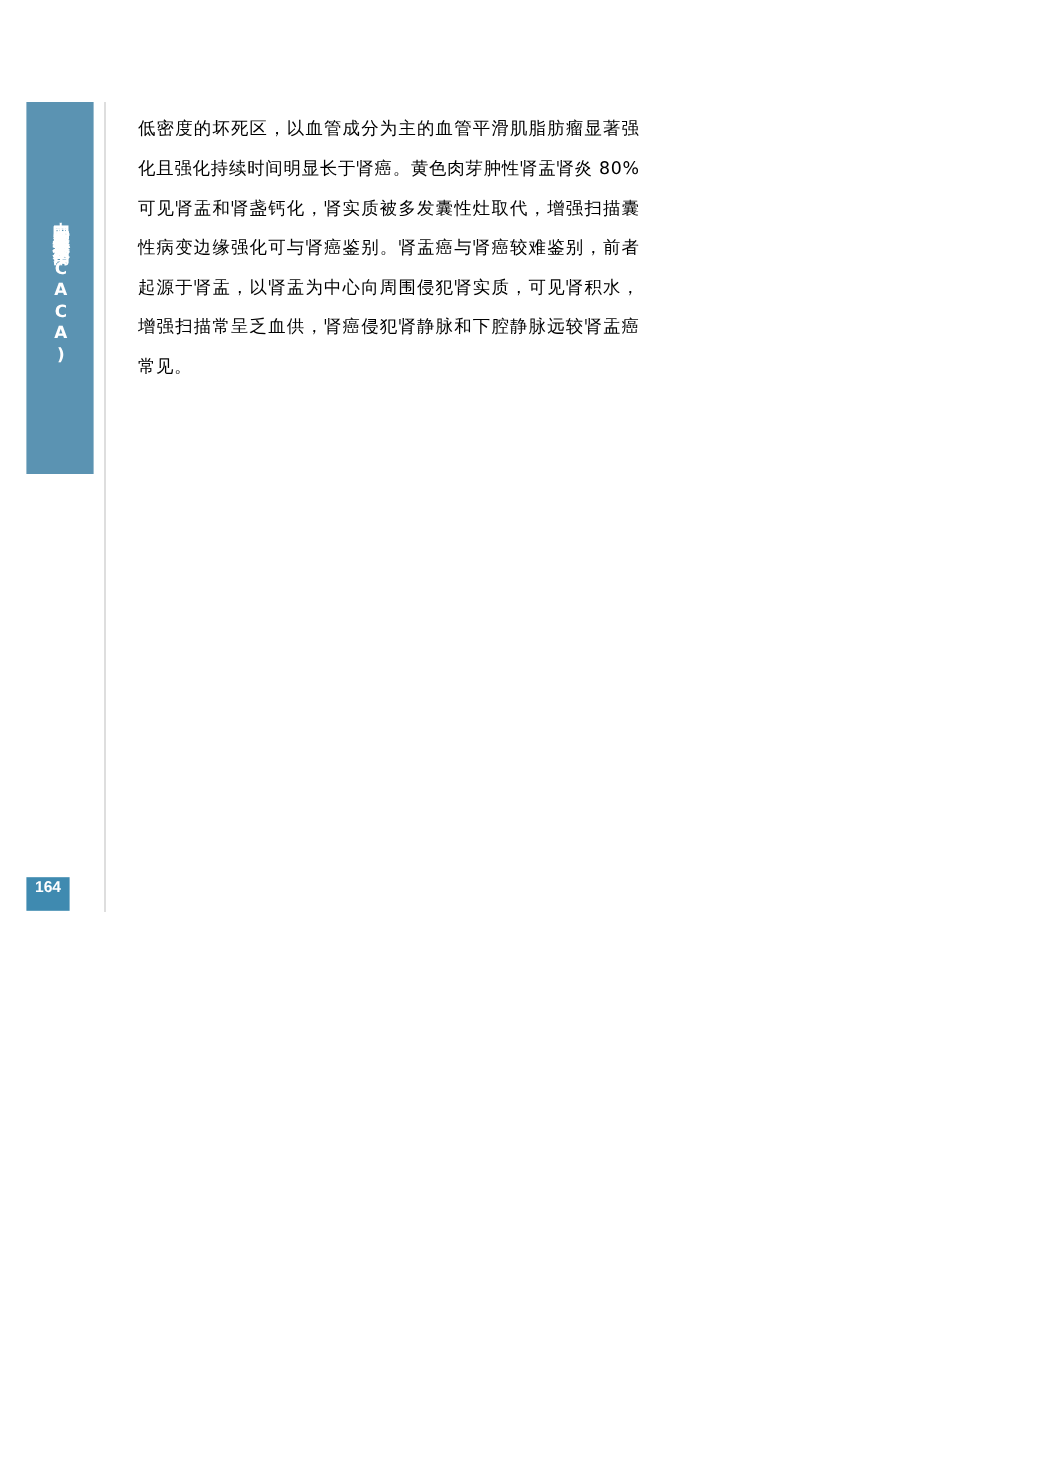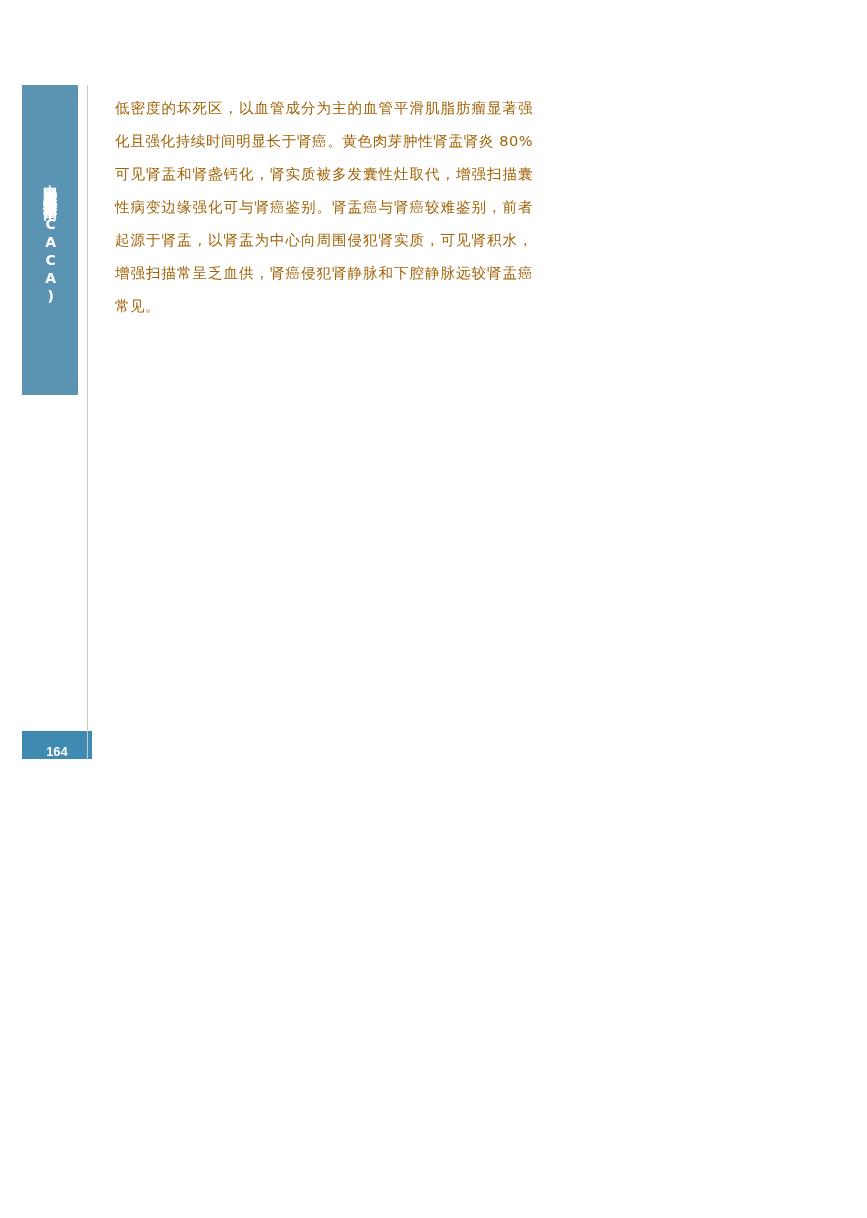--- a/index.html
+++ b/index.html
@@ -42,25 +42,25 @@
     line-height: 1.1;
     font-family: "DejaVu Sans", sans-serif;
     white-space: nowrap;
   }
 
   
   .page-num-box {
     position: absolute;
     left: 22px;
     top: 731px;
-    width: 70px;
+    width: 36px;
     height: 28px;
     background: #3f8ab0;
     display: flex;
-    align-items: flex-end;
+    align-items: flex-start;
     justify-content: center;
   }
   .page-num {
     color: #ffffff;
     font-size: 13px;
     font-weight: bold;
     font-family: "Liberation Sans", sans-serif;
   }
 
   
@@ -77,21 +77,21 @@
   .text-column {
     position: absolute;
     left: 115px;
     top: 92px;
     width: 418px;
   }
   .body-par {
     font-family: "DejaVu Sans", sans-serif;
     font-size: 14.5px;
     line-height: 33px;
-    color: #a16207;
+    color: #000000;
     text-align: justify;
     text-justify: inter-ideograph;
     letter-spacing: 0.5px;
     margin: 0;
   }
 </style>
 </head>
 <body>
 
 <div class="page">

